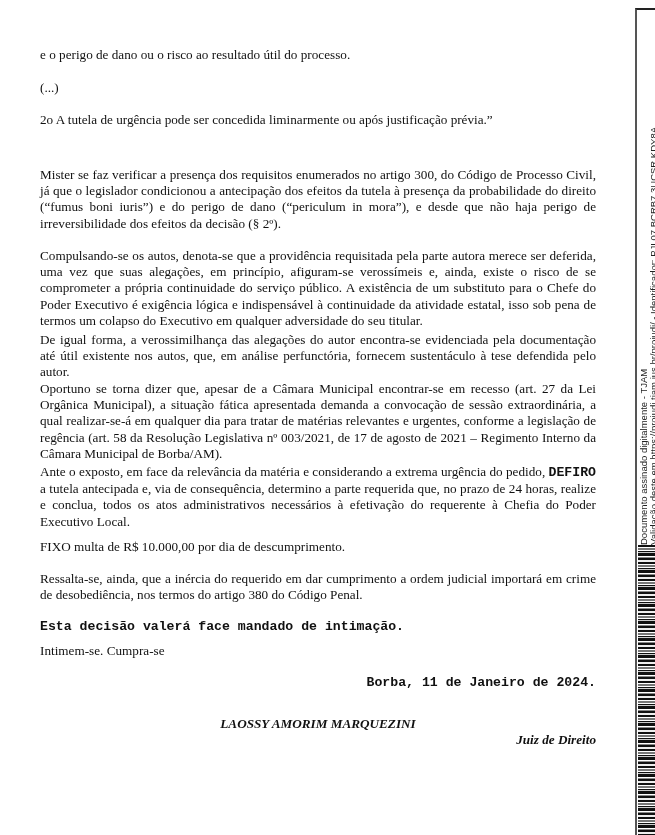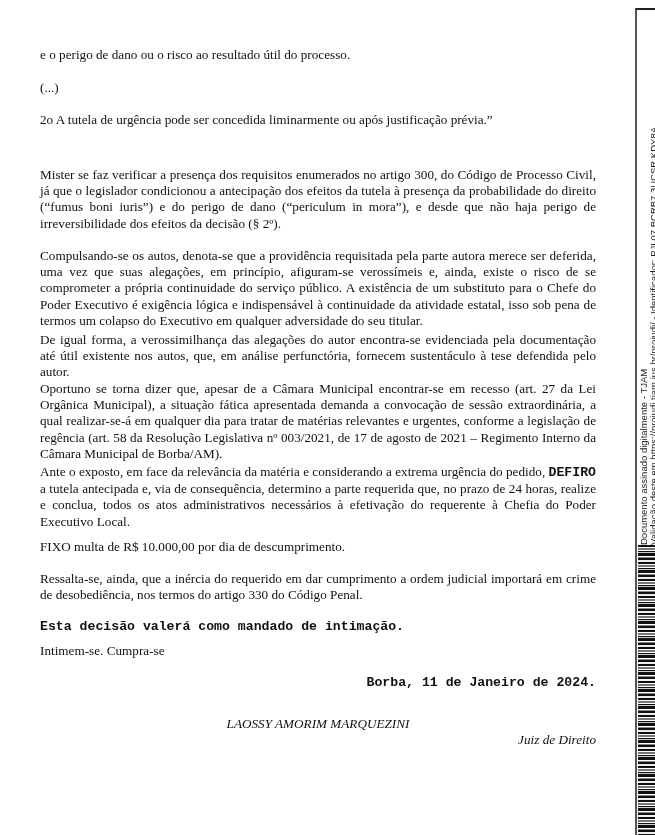--- a/index.html
+++ b/index.html
@@ -9,21 +9,21 @@
       color: #111111;
     }
     .page {
       position: absolute; left: 34px; top: 0; width: 556px;
       font-size: 13.2px; line-height: 16.2px;
     }
     .p { position: absolute; left: 4px; width: 556px; margin: 2px; text-align: justify; }
     .p.left { text-align: left; }
     .center { text-align: center; }
     .bold { font-weight: bold; font-family: Liberation Mono, monospace; }
-    .italic-bold { font-style: italic; font-weight: normal; }
+    .italic-bold { font-style: italic; font-weight: bold; }
     .margin-box {
       position: absolute; left: 635px; top: 8px; width: 30px; height: 840px;
       border-left: 2px solid #555555; border-top: 2px solid #222222;
     }
     .stamp {
       position: absolute; font-family: "Liberation Sans", "DejaVu Sans", sans-serif;
       font-size: 9.5px; color: #222; white-space: nowrap;
       transform-origin: left top; transform: rotate(-90deg);
     }
     .barcode {
@@ -40,22 +40,22 @@
 <div class="page">
   <p class="p left" style="top:45px">e o perigo de dano ou o risco ao resultado útil do processo.</p>
   <p class="p left" style="top:78px">(...)</p>
   <p class="p left" style="top:110px">2o A tutela de urgência pode ser concedida liminarmente ou após justificação prévia.”</p>
   <p class="p" style="top:165px">Mister se faz verificar a presença dos requisitos enumerados no artigo 300, do Código de Processo Civil, já que o legislador condicionou a antecipação dos efeitos da tutela à presença da probabilidade do direito (“fumus boni iuris”) e do perigo de dano (“periculum in mora”), e desde que não haja perigo de irreversibilidade dos efeitos da decisão (§ 2º).</p>
   <p class="p" style="top:246px">Compulsando-se os autos, denota-se que a providência requisitada pela parte autora merece ser deferida, uma vez que suas alegações, em princípio, afiguram-se verossímeis e, ainda, existe o risco de se comprometer a própria continuidade do serviço público. A existência de um substituto para o Chefe do Poder Executivo é exigência lógica e indispensável à continuidade da atividade estatal, isso sob pena de termos um colapso do Executivo em qualquer adversidade do seu titular.</p>
   <p class="p" style="top:330px">De igual forma, a verossimilhança das alegações do autor encontra-se evidenciada pela documentação até útil existente nos autos, que, em análise perfunctória, fornecem sustentáculo à tese defendida pelo autor.</p>
   <p class="p" style="top:379px">Oportuno se torna dizer que, apesar de a Câmara Municipal encontrar-se em recesso (art. 27 da Lei Orgânica Municipal), a situação fática apresentada demanda a convocação de sessão extraordinária, a qual realizar-se-á em qualquer dia para tratar de matérias relevantes e urgentes, conforme a legislação de regência (art. 58 da Resolução Legislativa nº 003/2021, de 17 de agosto de 2021 – Regimento Interno da Câmara Municipal de Borba/AM).</p>
   <p class="p" style="top:462px"><span>Ante o exposto, em face da relevância da matéria e considerando a extrema urgência do pedido, </span><span class="bold">DEFIRO</span><span> a tutela antecipada e, via de consequência, determino a parte requerida que, no prazo de 24 horas, realize e conclua, todos os atos administrativos necessários à efetivação do requerente à Chefia do Poder Executivo Local.</span></p>
   <p class="p left" style="top:537px">FIXO multa de R$ 10.000,00 por dia de descumprimento.</p>
-  <p class="p" style="top:569px">Ressalta-se, ainda, que a inércia do requerido em dar cumprimento a ordem judicial importará em crime de desobediência, nos termos do artigo 330 do Código Penal.</p>
-  <p class="p left bold" style="top:617px">Esta decisão valerá como mandado de intimação.</p>
+  <p class="p" style="top:569px">Ressalta-se, ainda, que a inércia do requerido em dar cumprimento a ordem judicial importará em crime de desobediência, nos termos do artigo 380 do Código Penal.</p>
+  <p class="p left bold" style="top:617px">Esta decisão valerá face mandado de intimação.</p>
   <p class="p left" style="top:641px">Intimem-se. Cumpra-se</p>
   <p class="p center bold" style="top:673px; text-align:right">Borba, 11 de Janeiro de 2024.</p>
   <p class="p center italic-bold" style="top:714px; text-align:center">LAOSSY AMORIM MARQUEZINI</p>
   <p class="p center italic-bold" style="top:730px; text-align:right">Juiz de Direito</p>
 </div>
 
 <div class="margin-box"></div>
 <div class="stamp" style="left:638px; top:545px;">Documento assinado digitalmente - TJAM</div>
 <div class="stamp" style="left:648px; top:545px;">Validação deste em https://projudi.tjam.jus.br/projudi/ - Identificador: PJL07 BCRB7 3UCSR KDY8A</div>
 <div class="barcode"></div>

